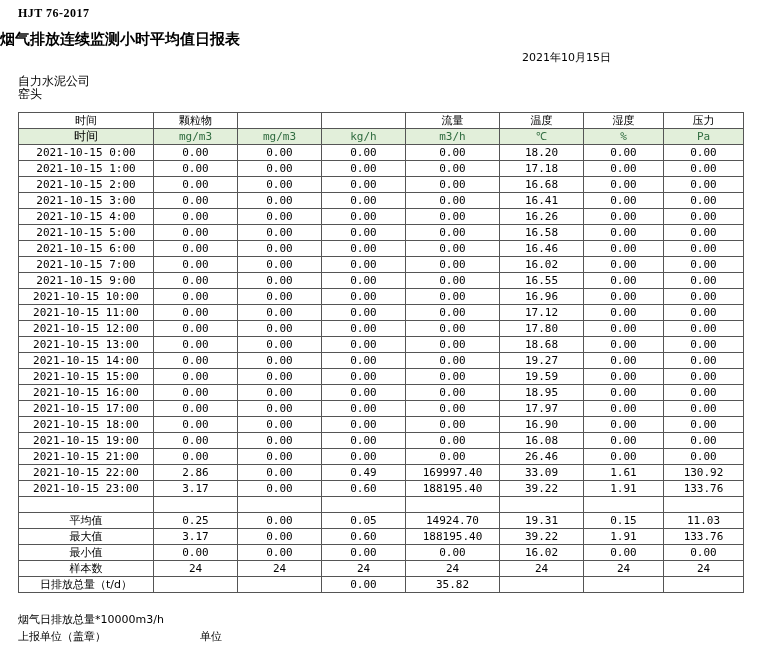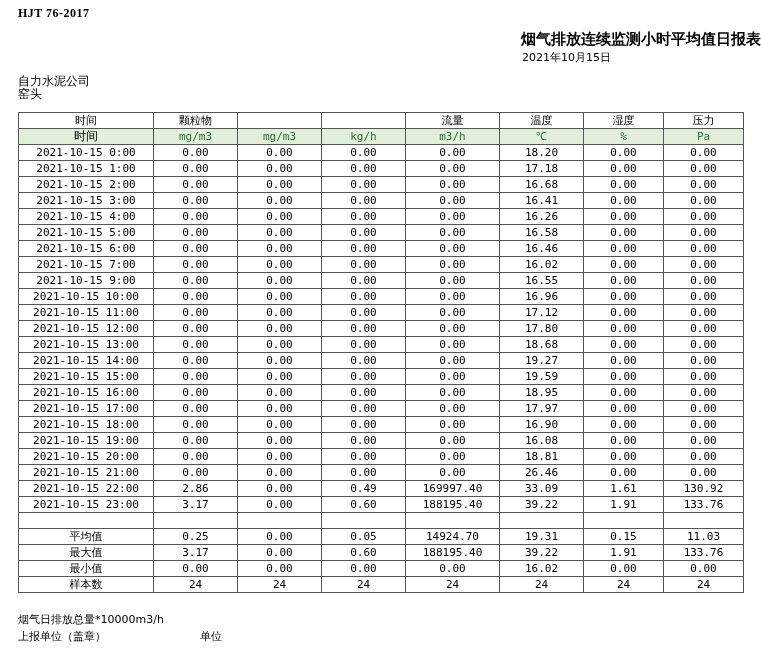--- a/index.html
+++ b/index.html
@@ -27,21 +27,21 @@
     font-size: 12px;
     font-weight: bold;
     font-family: "Liberation Serif", serif;
     letter-spacing: 0.5px;
   }
   .doc-title {
     position: absolute;
     left: 0;
     top: 30px;
     width: 761px;
-    text-align: right;
+    text-align: left;
     font-size: 15px;
     font-weight: bold;
     font-family: "DejaVu Sans", sans-serif;
   }
   .doc-date {
     position: absolute;
     right: 38px;
     top: 50px;
     font-size: 11px;
     font-family: "DejaVu Sans", sans-serif;
@@ -368,30 +368,20 @@
         <td class="timecell">2021-10-15 19:00</td>
         <td>0.00</td>
         <td>0.00</td>
         <td>0.00</td>
         <td>0.00</td>
         <td>16.08</td>
         <td>0.00</td>
         <td>0.00</td>
       </tr>
       <tr>
-        <td class="timecell">2021-10-15 20:00</td>
-        <td>0.00</td>
-        <td>0.00</td>
-        <td>0.00</td>
-        <td>0.00</td>
-        <td>18.81</td>
-        <td>0.00</td>
-        <td>0.00</td>
-      </tr>
-      <tr>
         <td class="timecell">2021-10-15 21:00</td>
         <td>0.00</td>
         <td>0.00</td>
         <td>0.00</td>
         <td>0.00</td>
         <td>26.46</td>
         <td>0.00</td>
         <td>0.00</td>
       </tr>
       <tr>
@@ -459,20 +449,30 @@
       <tr>
         <td class="summary-label">样本数</td>
         <td>24</td>
         <td>24</td>
         <td>24</td>
         <td>24</td>
         <td>24</td>
         <td>24</td>
         <td>24</td>
       </tr>
+      <tr>
+        <td class="summary-label">日排放总量（t/d）</td>
+        <td class="blank"></td>
+        <td class="blank"></td>
+        <td>0.00</td>
+        <td>35.82</td>
+        <td class="blank"></td>
+        <td class="blank"></td>
+        <td class="blank"></td>
+      </tr>
     </tbody>
   </table>
 
   <div class="footer1">烟气日排放总量*10000m3/h</div>
   <div class="footer2">上报单位（盖章）</div>
   <div class="footer3">单位</div>
 
 </div>
 
 </body></html>

